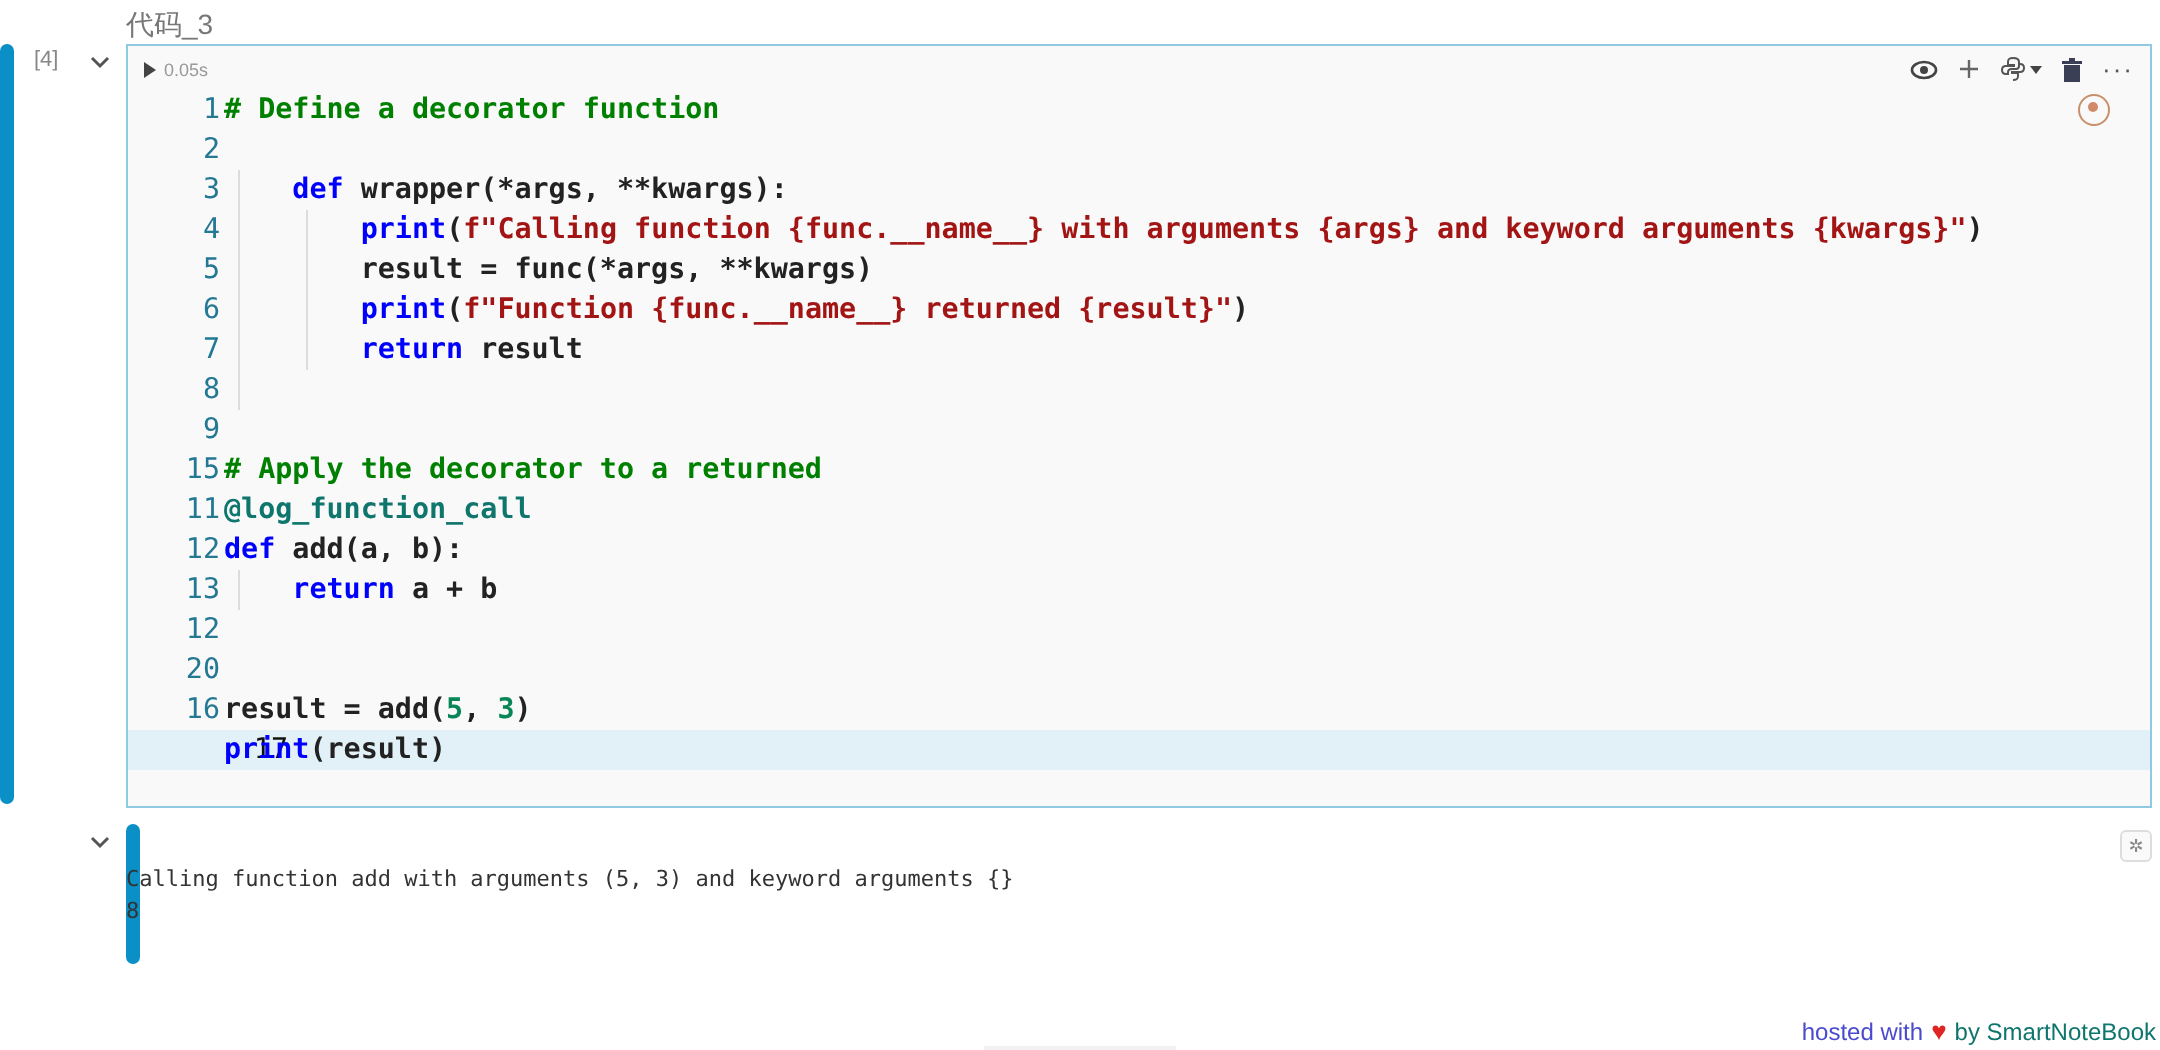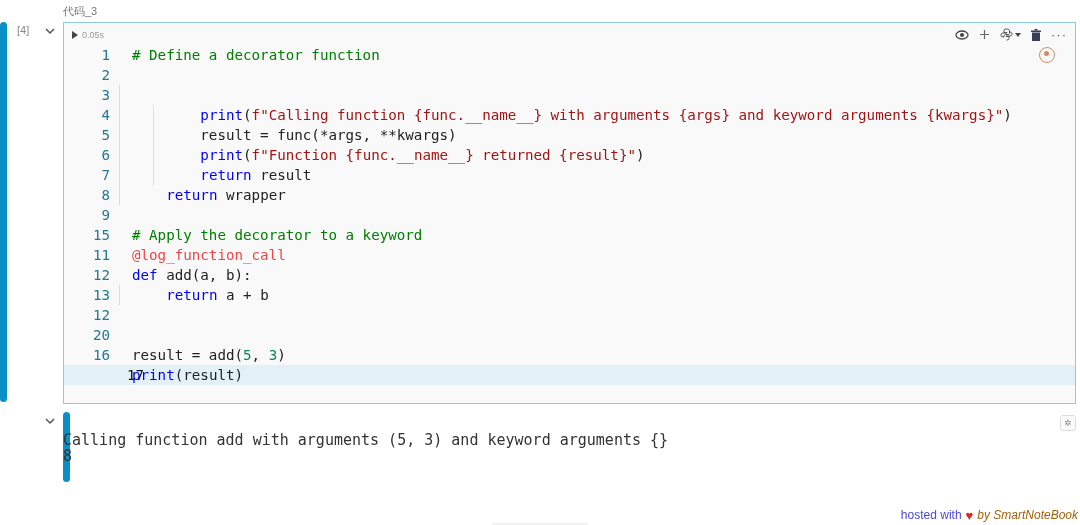--- a/index.html
+++ b/index.html
@@ -1,19 +1,19 @@
 <!DOCTYPE html>
 <html><head>
   <meta charset="utf-8">
   <style>
     * { box-sizing: border-box; margin: 0; padding: 0; }
     html, body { width: 1080px; height: 525px; background: #ffffff; overflow: hidden; }
     body { position: relative; font-family: "Liberation Sans", "DejaVu Sans", sans-serif; color: #333; }
 
-    .cell-name { position: absolute; left: 63px; top: 4px; font-size: 11px; color: #777; }
+    .cell-name { position: absolute; left: 63px; top: 4px; font-size: 14px; color: #777; }
 
     .cell-bar { position: absolute; left: 0; width: 7px; background: #0a8fc6; border-radius: 4px; }
     .cell-bar.input { top: 22px; height: 380px; }
     .cell-bar.output { top: 412px; height: 70px; }
 
     .exec-count { position: absolute; left: 17px; top: 24px; font-size: 11px; color: #888; }
     .collapse-btn { position: absolute; left: 43px; width: 14px; height: 14px; cursor: pointer; }
     .collapse-btn svg { width: 14px; height: 14px; }
 
     .editor { position: absolute; left: 63px; top: 22px; width: 1013px; height: 382px;
@@ -25,37 +25,37 @@
     .toolbar .tb { display: flex; align-items: center; justify-content: center; cursor: pointer; color: #555; font-size: 13px; }
     .toolbar svg { display: block; }
 
     .status-dot { position: absolute; right: 20px; top: 24px; width: 16px; height: 16px; border: 1.5px solid #c8906a; border-radius: 50%; }
     .status-dot::after { content: ""; position: absolute; left: 4px; top: 3px; width: 5px; height: 5px; background: #d08a6a; border-radius: 50%; }
 
     .code { position: absolute; left: 0; top: 22px; right: 0; font-family: "DejaVu Sans Mono", "Liberation Mono", monospace; font-size: 14.2px; }
     .line { position: relative; height: 20px; line-height: 20px; white-space: pre; }
     .line.active { background: #e2f0f8; }
     .ln { position: absolute; left: 0; width: 46px; text-align: right; color: #237893; }
-    .src { position: absolute; left: 68px; color: #222; }
+    .src { position: absolute; left: 48px; color: #222; font-weight: bold; }
     .guide { position: absolute; top: 0; width: 1px; height: 20px; background: #ddd; }
 
     .kw { color: #0000ff; }
     .str { color: #a31515; }
     .cm { color: #008000; }
     .num { color: #098658; }
-    .dec { color: #ef4444; }
+    .dec { color: #0f766e; }
 
-    .output { position: absolute; left: 63px; top: 432px; font-family: "DejaVu Sans Mono", "Liberation Mono", monospace; font-size: 15px; color: #333; }
+    .output { position: absolute; left: 63px; top: 432px; font-family: "DejaVu Sans Mono", "Liberation Mono", monospace; font-size: 11px; color: #333; }
     .output div { height: 16px; line-height: 16px; white-space: pre; }
 
     .output-btn { position: absolute; right: 4px; top: 415px; width: 16px; height: 16px; border: 1px solid #ddd; border-radius: 3px; background: #fafafa; display: flex; align-items: center; justify-content: center; font-size: 9px; color: #888; cursor: pointer; }
 
-    .footer { position: absolute; right: 2px; top: 508px; font-size: 12px; color: #4a4ad0; display: flex; gap: 4px; }
+    .footer { position: absolute; right: 2px; top: 508px; font-size: 12px; color: #4a4ad0; display: flex; align-items: center; gap: 4px; }
     .footer .heart { color: #e02424; font-size: 13px; }
-    .footer a { color: #a16207; text-decoration: none; font-style: italic; }
+    .footer a { color: #0f766e; text-decoration: none; }
 
     .bottom-strip { position: absolute; left: 492px; top: 523px; width: 96px; height: 2px; background: #f2f2f2; }
   </style>
 </head>
 <body>
 
 <div class="cell-name">代码_3</div>
 
 <div class="cell-bar input"></div>
 <div class="exec-count">[4]</div>
@@ -102,28 +102,28 @@
     <span class="tb">
       <span style="font-size:13px;letter-spacing:1px;color:#555;">···</span>
     </span>
   </div>
 
   <div class="status-dot"></div>
 
   <div class="code">
     <div class="line"><span class="ln">1</span><span class="src"><span class="cm"># Define a decorator function</span></span></div>
     <div class="line"><span class="ln">2</span></div>
-    <div class="line"><span class="ln">3</span><span class="guide" style="left:55px;"></span></div>
+    <div class="line"><span class="ln">3</span><span class="guide" style="left:55px;"></span><span class="src">    <span class="kw">def</span> wrapper(*args, **kwargs):</span></div>
     <div class="line"><span class="ln">4</span><span class="guide" style="left:55px;"></span><span class="guide" style="left:89px;"></span><span class="src">        <span class="kw">print</span>(<span class="str">f"Calling function {func.__name__} with arguments {args} and keyword arguments {kwargs}"</span>)</span></div>
     <div class="line"><span class="ln">5</span><span class="guide" style="left:55px;"></span><span class="guide" style="left:89px;"></span><span class="src">        result = func(*args, **kwargs)</span></div>
     <div class="line"><span class="ln">6</span><span class="guide" style="left:55px;"></span><span class="guide" style="left:89px;"></span><span class="src">        <span class="kw">print</span>(<span class="str">f"Function {func.__name__} returned {result}"</span>)</span></div>
     <div class="line"><span class="ln">7</span><span class="guide" style="left:55px;"></span><span class="guide" style="left:89px;"></span><span class="src">        <span class="kw">return</span> result</span></div>
-    <div class="line"><span class="ln">8</span><span class="guide" style="left:55px;"></span><span class="src">    <span class="kw">return</span> wrapper</span></div>
+    <div class="line"><span class="ln">8</span><span class="guide" style="left:55px;"></span></div>
     <div class="line"><span class="ln">9</span><span class="src"></span></div>
-    <div class="line"><span class="ln">15</span><span class="src"><span class="cm"># Apply the decorator to a keyword</span></span></div>
+    <div class="line"><span class="ln">15</span><span class="src"><span class="cm"># Apply the decorator to a returned</span></span></div>
     <div class="line"><span class="ln">11</span><span class="src"><span class="dec">@log_function_call</span></span></div>
     <div class="line"><span class="ln">12</span><span class="src"><span class="kw">def</span> add(a, b):</span></div>
     <div class="line"><span class="ln">13</span><span class="guide" style="left:55px;"></span><span class="src">    <span class="kw">return</span> a + b</span></div>
     <div class="line"><span class="ln">12</span><span class="src"></span></div>
     <div class="line"><span class="ln">20</span></div>
     <div class="line"><span class="ln">16</span><span class="src">result = add(<span class="num">5</span>, <span class="num">3</span>)</span></div>
     <div class="line active"><span class="ln" style="color:#111;margin-left:34px;">17</span><span class="src"><span class="kw">print</span>(result)</span></div>
   </div>
 </div>
 

